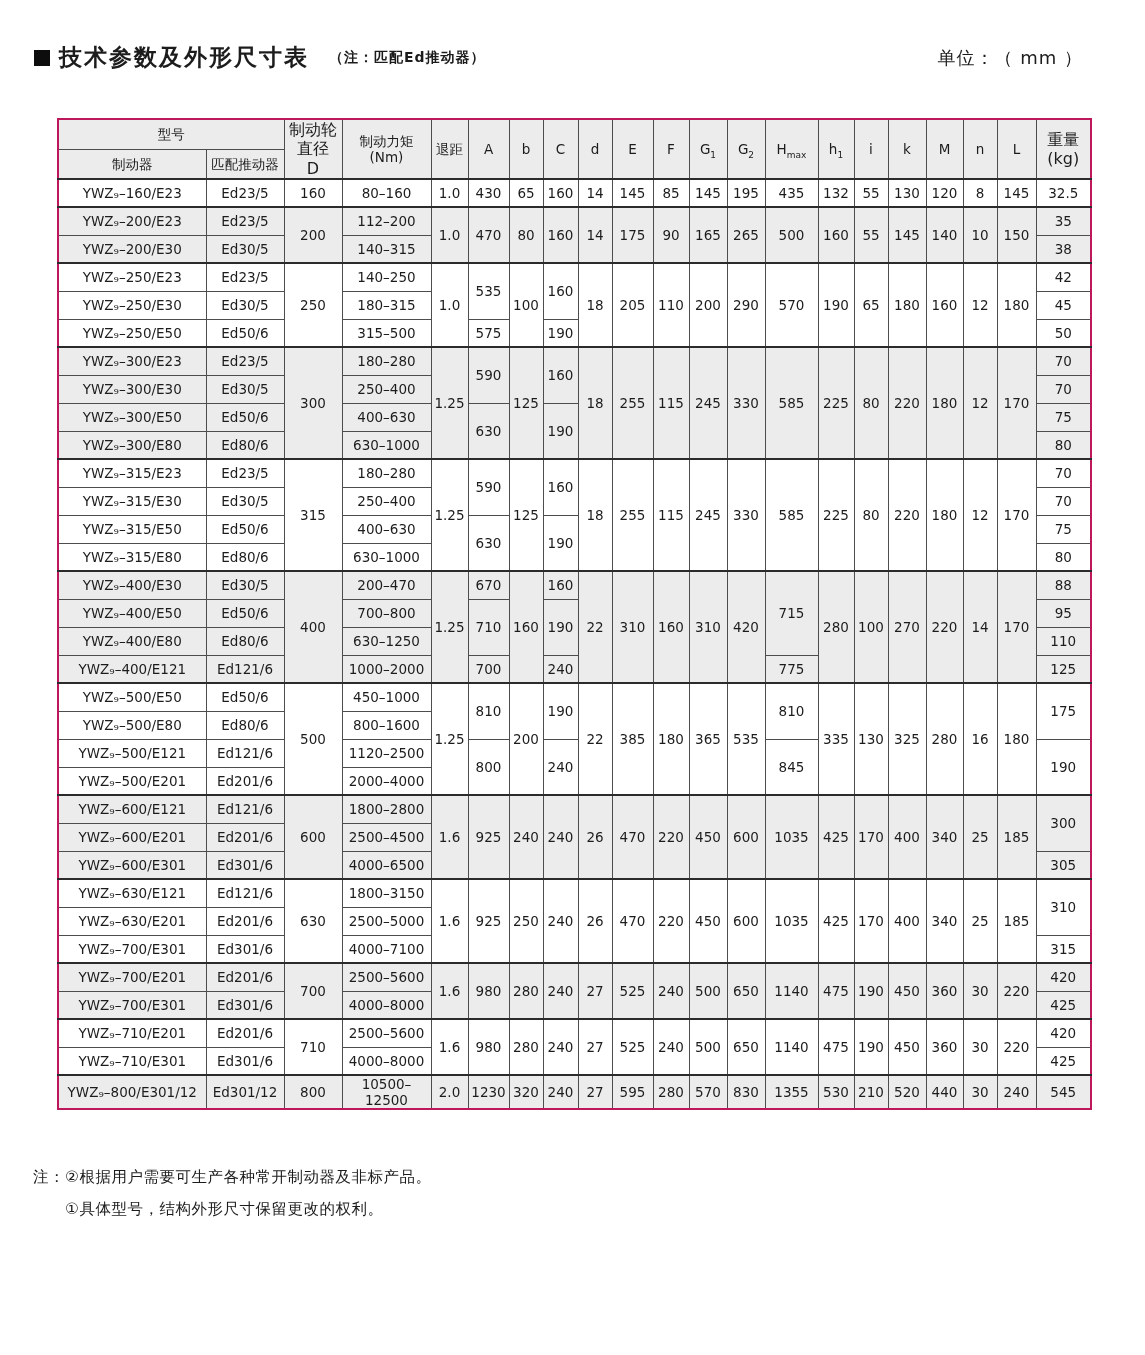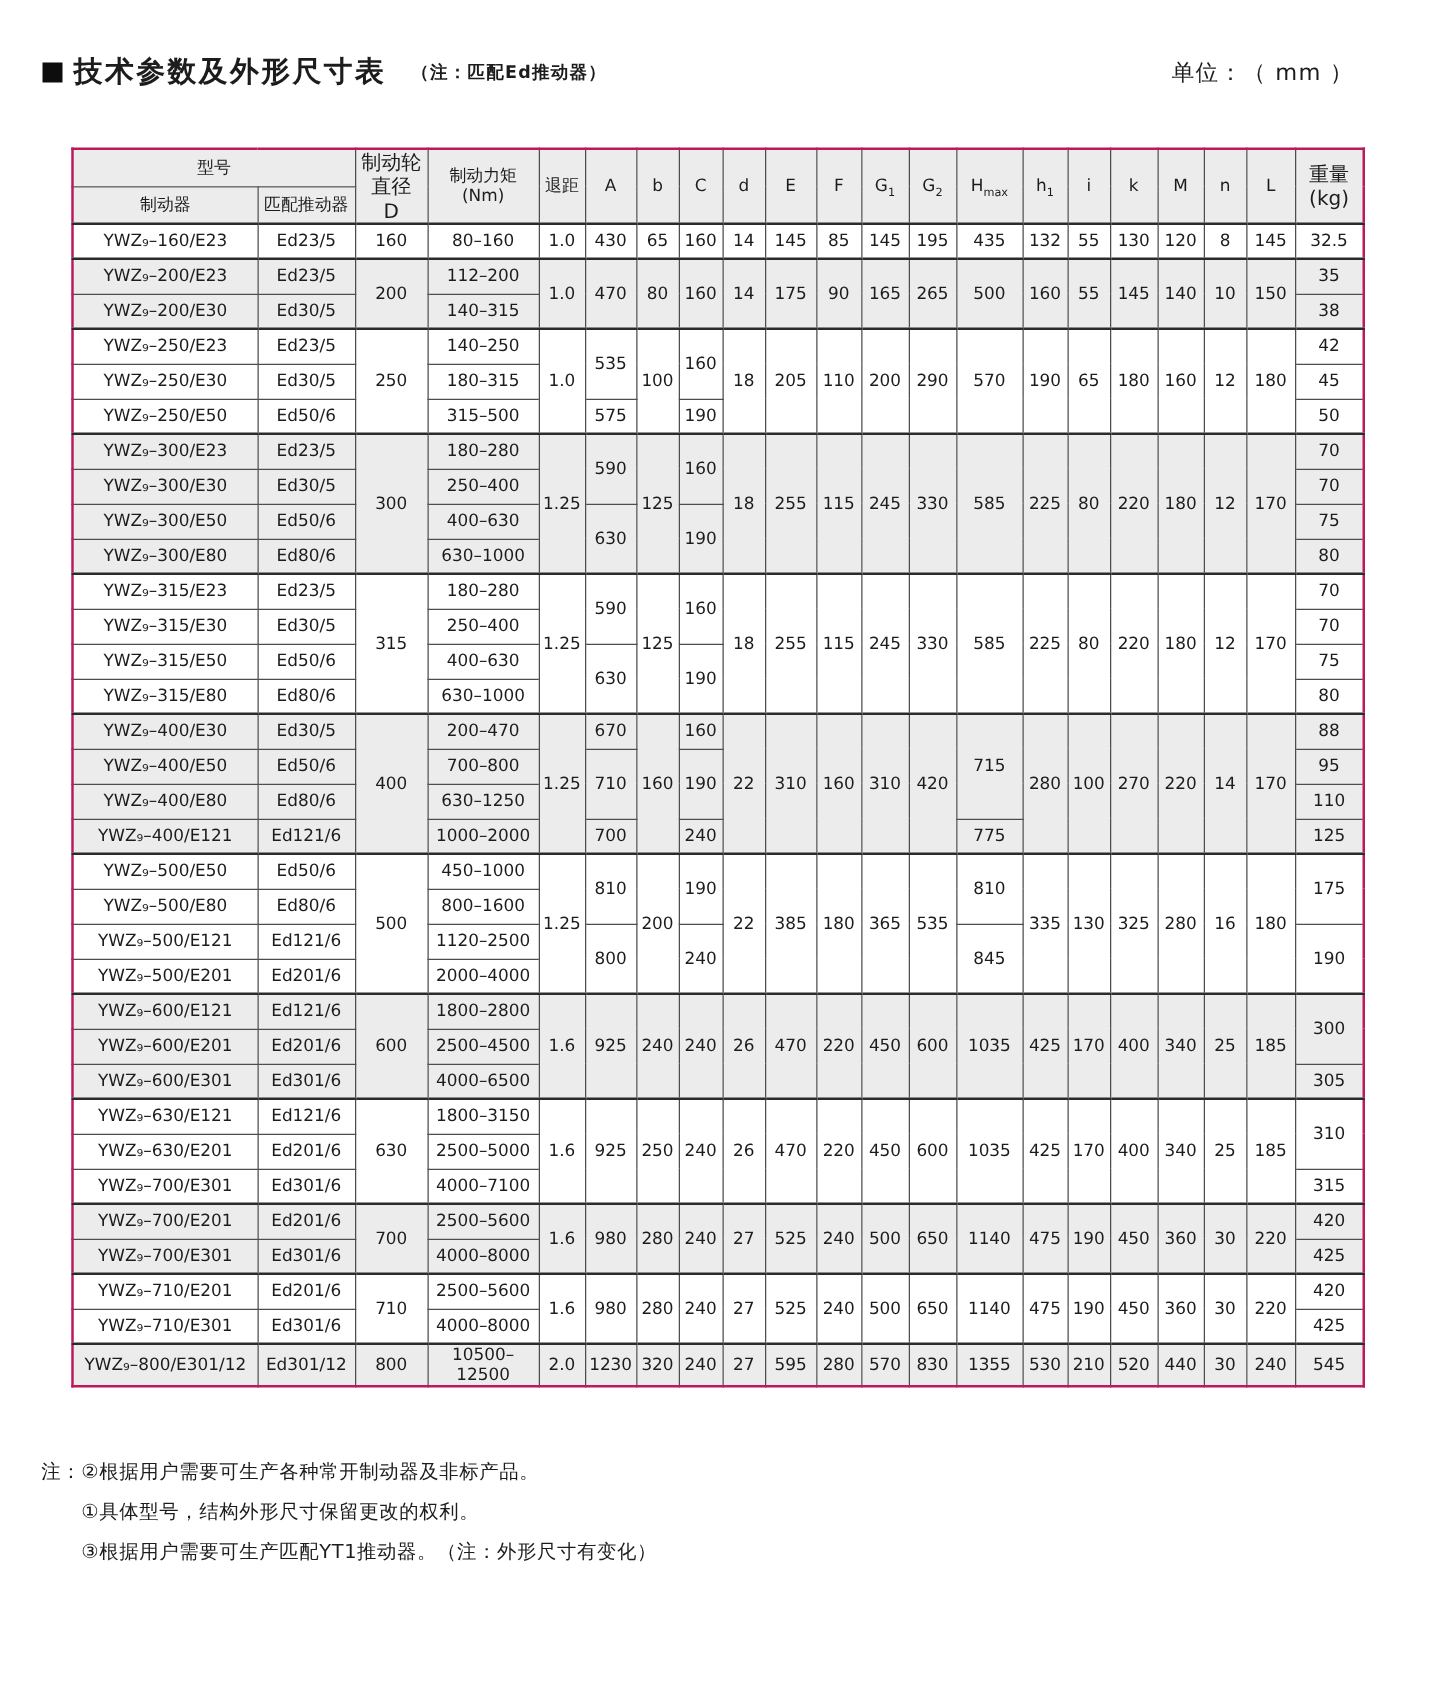--- a/index.html
+++ b/index.html
@@ -543,15 +543,14 @@
         <td>545</td>
       </tr>
     </tbody>
 </table>
 
 <div class="footnotes">
   <div class="fn-label">注：</div>
   <div class="fn-items">
     <div>②根据用户需要可生产各种常开制动器及非标产品。</div>
     <div>①具体型号，结构外形尺寸保留更改的权利。</div>
-    <div>③根据用户需要可生产匹配YT1推动器。（注：外形尺寸有变化）</div>
   </div>
 </div>
 
 </body></html>

